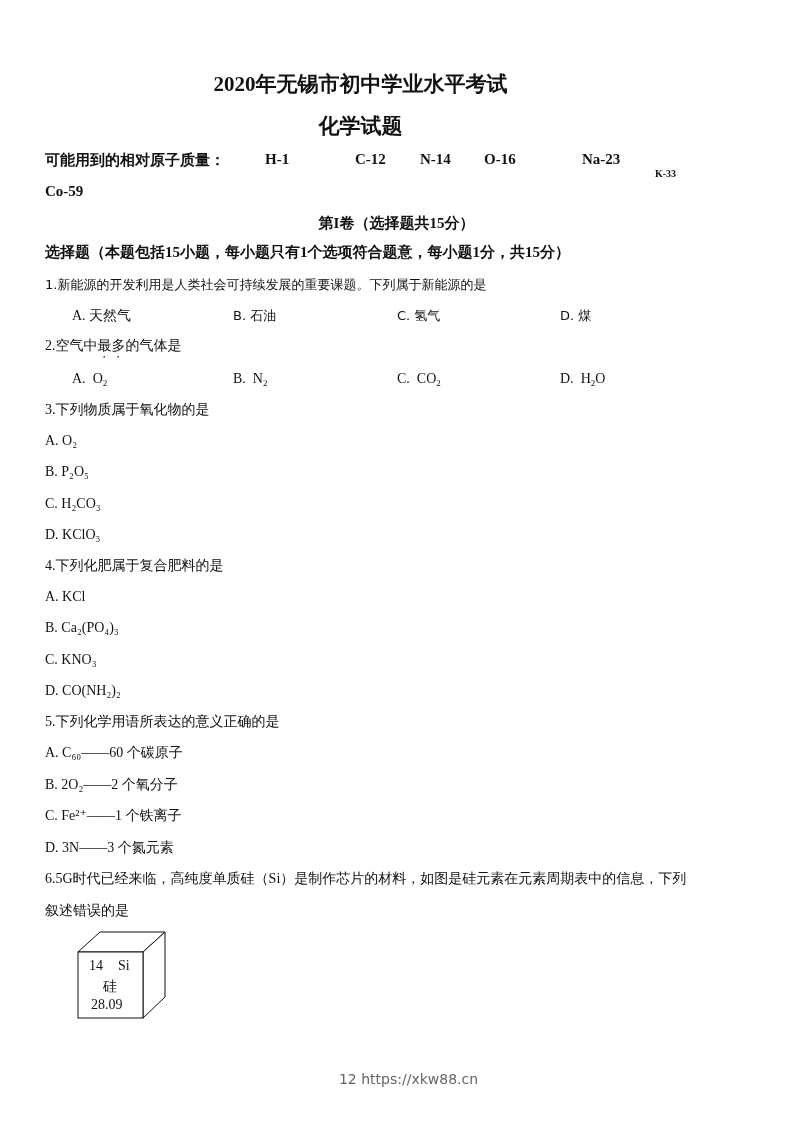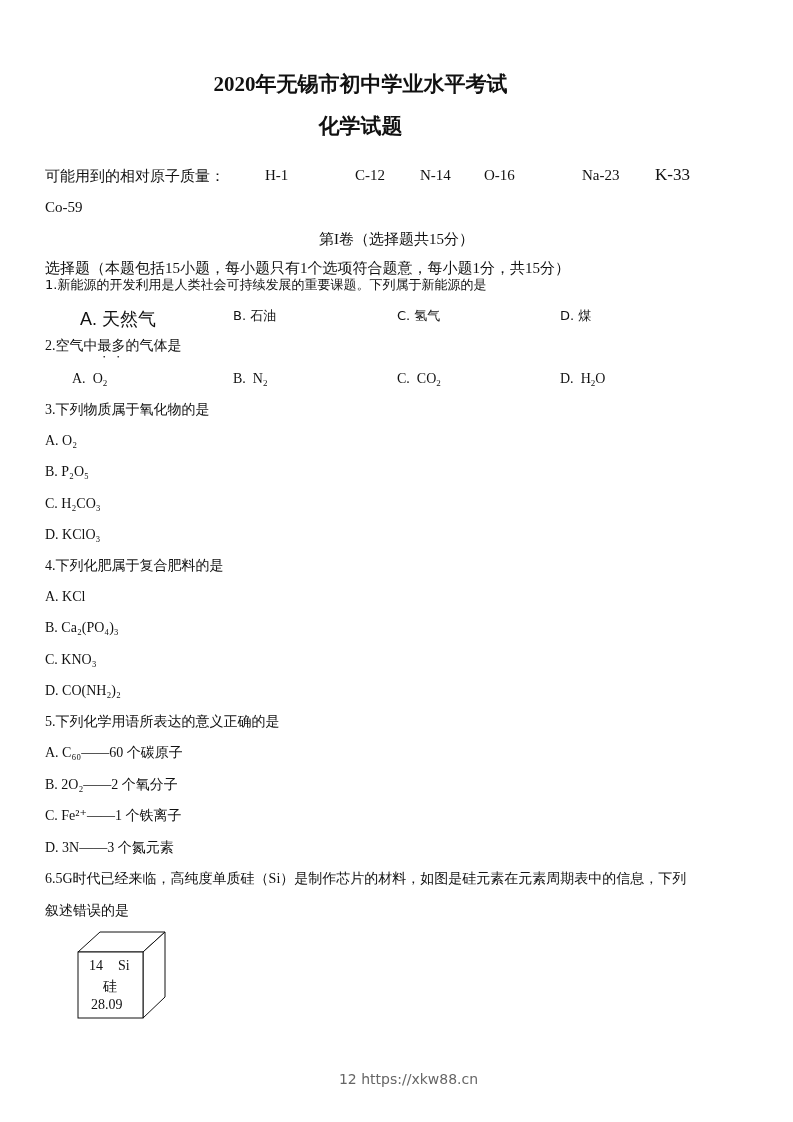--- a/index.html
+++ b/index.html
@@ -1,20 +1,20 @@
 <!DOCTYPE html>
 <html><head>
 <meta charset="utf-8">
 <style>
   html, body { margin: 0; padding: 0; background: #ffffff; }
   body { width: 793px; height: 1122px; position: relative; overflow: hidden;
          font-family: "Liberation Serif", "DejaVu Serif", serif; color: #111; }
   .abs { position: absolute; white-space: nowrap; }
   .title { left: 0; width: 721px; text-align: center; font-weight: bold; font-size: 21px; }
-  .bold { font-weight: normal; margin-top: 16px; }
+  .bold { font-weight: bold; }
   .q { font-size: 14px; }
   .opt { font-size: 14px; }
   sub { font-size: 9px; vertical-align: -3px; line-height: 0; }
   .emph { text-emphasis: dot; text-emphasis-position: under; -webkit-text-emphasis: dot; -webkit-text-emphasis-position: under; }
   .footer { left: 0; width: 793px; text-align: center; font-family: "DejaVu Sans", sans-serif; font-size: 14px; color: #666; }
   .cube { left: 76px; top: 930px; width: 92px; height: 90px; text-align: right; }
   .cube-text { position: absolute; font-size: 14px; }
 </style>
 </head>
 <body>
@@ -22,30 +22,30 @@
 <div class="abs title" style="top:70px;">2020年无锡市初中学业水平考试</div>
 <div class="abs title" style="top:112px;">化学试题</div>
 
 <div>
   <span class="abs bold" style="left:45px; top:151px; font-size:15px;">可能用到的相对原子质量：</span>
   <span class="abs bold" style="left:265px; top:151px; font-size:15px;">H-1</span>
   <span class="abs bold" style="left:355px; top:151px; font-size:15px;">C-12</span>
   <span class="abs bold" style="left:420px; top:151px; font-size:15px;">N-14</span>
   <span class="abs bold" style="left:484px; top:151px; font-size:15px;">O-16</span>
   <span class="abs bold" style="left:582px; top:151px; font-size:15px;">Na-23</span>
-  <span class="abs bold" style="left:655px; top:149px; font-size:17px;">K-33</span>
+  <span class="abs bold" style="left:655px; top:168px; font-size:10px;">K-33</span>
   <span class="abs bold" style="left:45px; top:183px; font-size:15px;">Co-59</span>
 </div>
 
 <div class="abs bold" style="left:0; width:793px; text-align:center; top:214px; font-size:15px;">第I卷（选择题共15分）</div>
 <div class="abs bold" style="left:45px; top:243px; font-size:15px;">选择题（本题包括15小题，每小题只有1个选项符合题意，每小题1分，共15分）</div>
 
 <div>
   <div class="abs q" style="left:45px; top:276px; font-family:'DejaVu Sans', sans-serif; font-size:13px;">1.新能源的开发利用是人类社会可持续发展的重要课题。下列属于新能源的是</div>
-  <div class="abs opt" style="left:80px; top:307px; font-family:Liberation Sans, sans-serif; font-size:18px;">A.  天然气</div>
+  <div class="abs opt" style="left:72px; top:307px; font-family:Liberation Serif, serif; font-size:14px;">A.  天然气</div>
   <div class="abs opt" style="left:233px; top:307px; font-family:'DejaVu Sans', sans-serif; font-size:13px;">B.  石油</div>
   <div class="abs opt" style="left:397px; top:307px; font-family:'DejaVu Sans', sans-serif; font-size:13px;">C.  氢气</div>
   <div class="abs opt" style="left:560px; top:307px; font-family:'DejaVu Sans', sans-serif; font-size:13px;">D.  煤</div>
 </div>
 
 <div>
   <div class="abs q" style="left:45px; top:337px;"><span>2.空气中</span><span class="emph">最多</span><span>的气体是</span></div>
   <div class="abs opt" style="left:72px; top:371px;"><span>A.</span>&nbsp;&nbsp;<span>O</span><sub>2</sub></div>
   <div class="abs opt" style="left:233px; top:371px;"><span>B.</span>&nbsp;&nbsp;<span>N</span><sub>2</sub></div>
   <div class="abs opt" style="left:397px; top:371px;"><span>C.</span>&nbsp;&nbsp;<span>CO</span><sub>2</sub></div>

